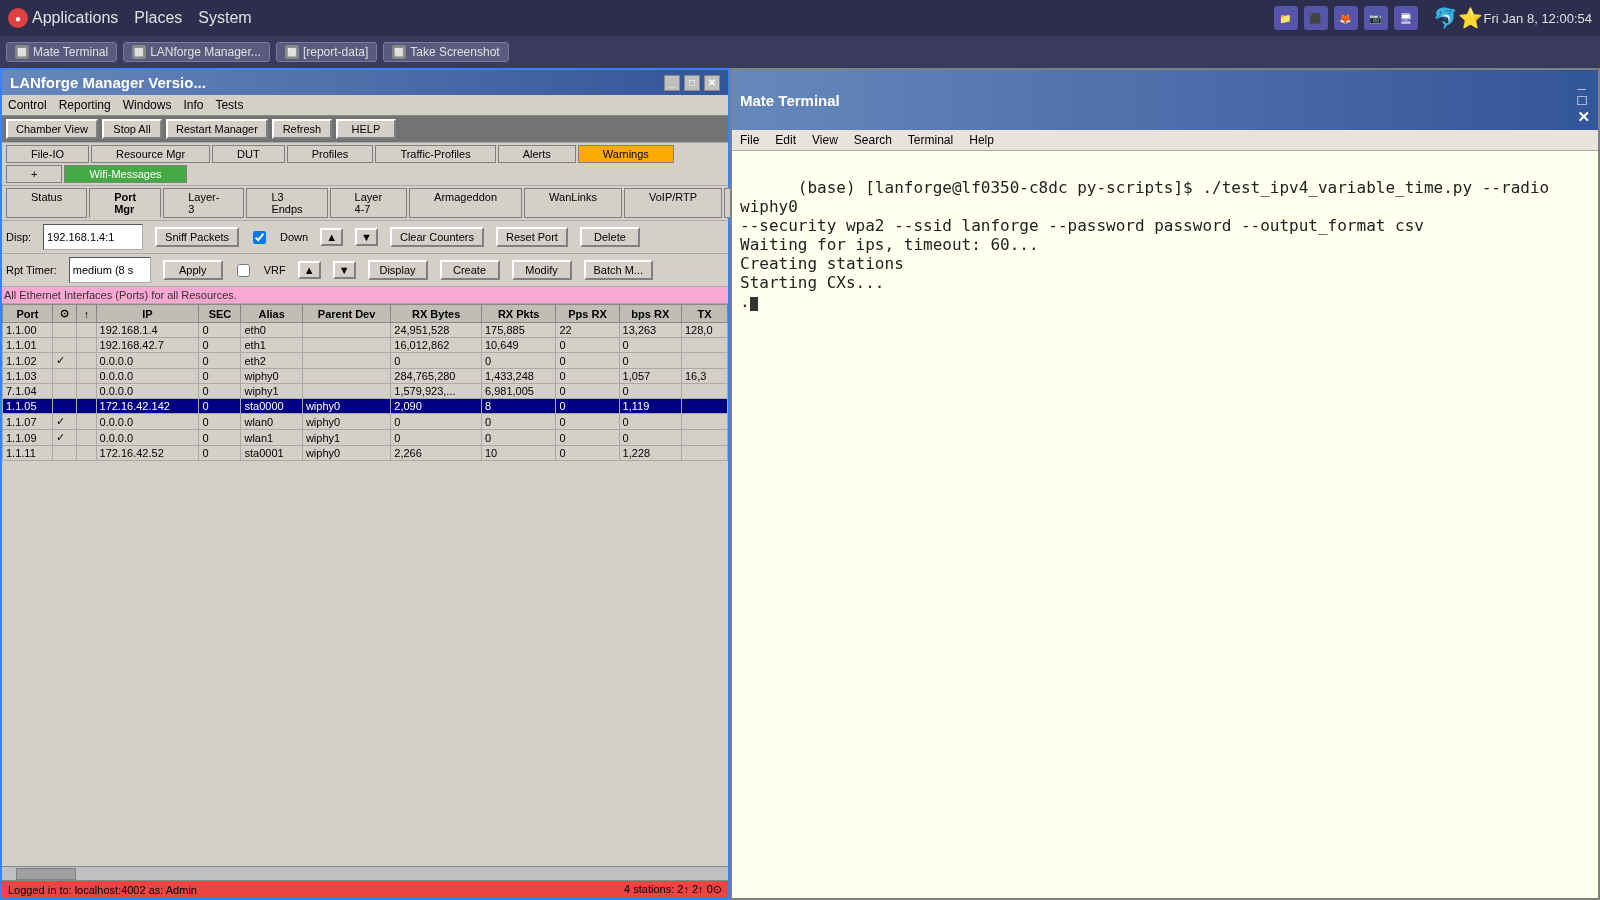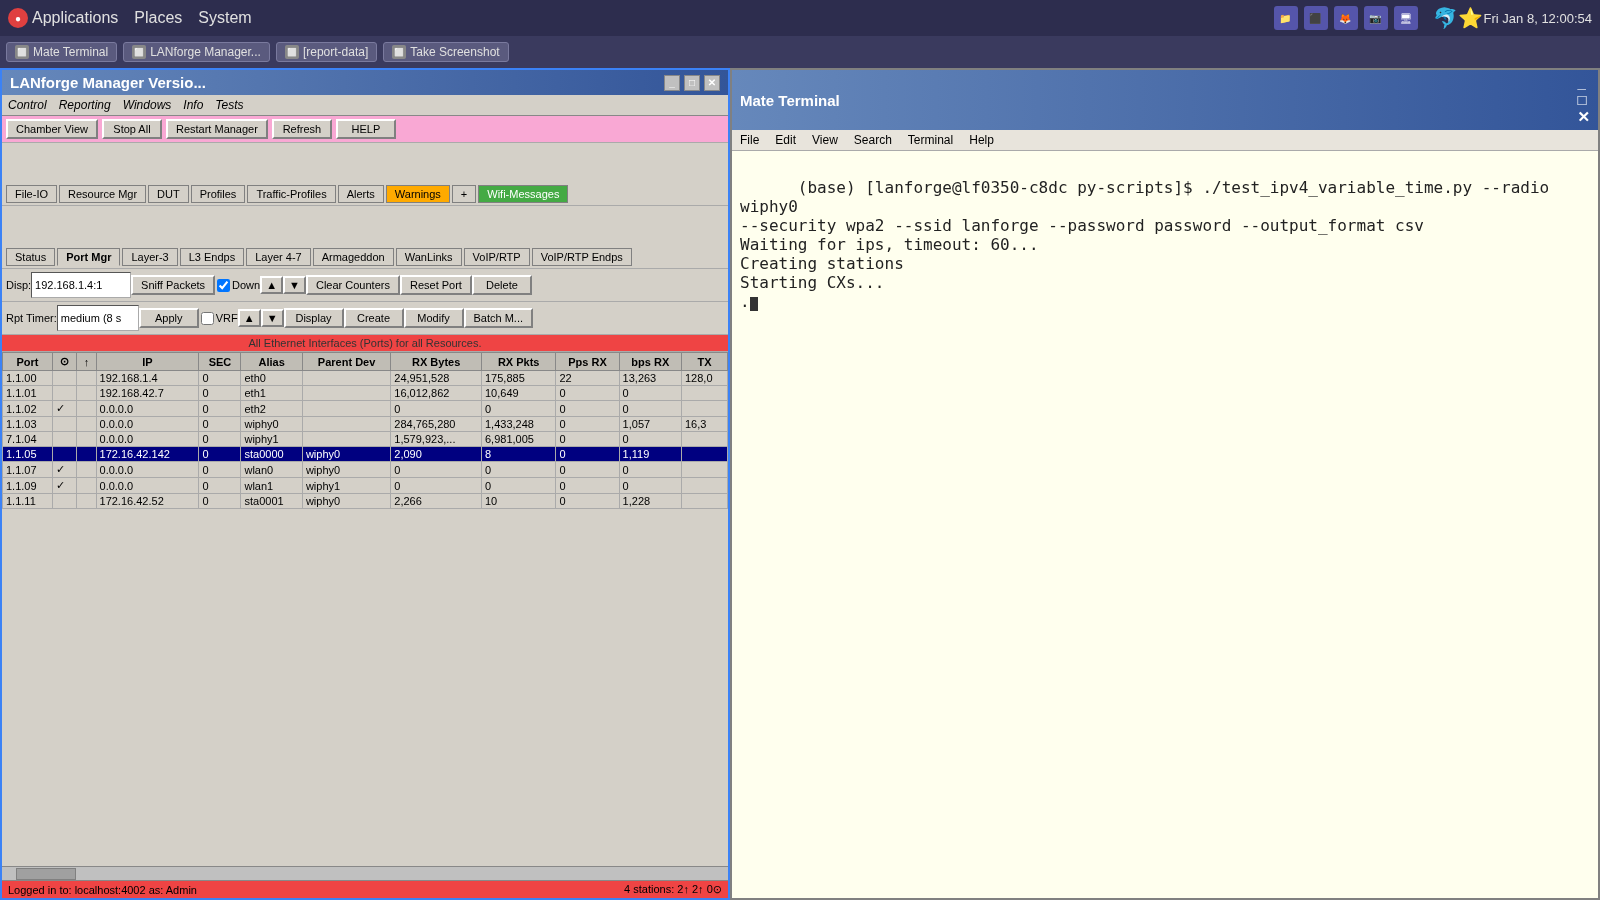--- a/index.html
+++ b/index.html
@@ -97,74 +97,73 @@
       width: 16px; height: 16px; background: #c0c0c0; border: 1px solid #888;
       cursor: pointer; display: flex; align-items: center; justify-content: center;
       font-size: 10px;
     }
 
     .menu-bar {
       display: flex; gap: 12px; padding: 3px 6px;
       background: #d4d0c8; border-bottom: 1px solid #888;
       font-size: 12px;
     }
-    .menu-bar span { cursor: pointer; font-style: italic; }
+    .menu-bar span { cursor: pointer; }
 
     .toolbar-row {
       display: flex; align-items: flex-end; gap: 4px; padding: 3px 4px;
-      background: #f9a8d4; border-bottom: 1px solid #aaa;
+      background: #737373; border-bottom: 1px solid #aaa;
       flex-wrap: wrap;
     }
     .btn {
       background: #d4d0c8;
       border: 2px solid;
       border-color: #ffffff #808080 #808080 #ffffff;
       padding: 2px 8px;
       cursor: pointer;
       font-size: 11px;
       min-width: 60px;
       text-align: center;
     }
 
     .tabs-row {
       display: flex; gap: 2px; padding: 2px 4px;
       background: #d4d0c8; border-bottom: 1px solid #aaa;
       flex-wrap: wrap;
     }
     .tab {
-      padding: 2px 8px; background: #d4d0c8;
+      padding: 2px 24px; background: #d4d0c8;
       border: 1px solid #808080; cursor: pointer;
       font-size: 11px;
-      margin-top: 40px;
     }
     .tab.active {
       background: #d4d0c8; border-bottom: 1px solid #d4d0c8;
       font-weight: bold;
     }
     .tab.highlight { background: #ffaa00; color: black; }
     .tab.highlight2 { background: #44aa44; color: white; }
 
     .subtabs-row {
       display: flex; gap: 2px; padding: 2px 4px;
       background: #d4d0c8; border-bottom: 1px solid #aaa;
     }
 
     .controls-row {
-      display: flex; align-items: center; gap: 0; padding: 3px 4px;
+      display: flex; align-items: center; gap: 12px; padding: 3px 4px;
       background: #d4d0c8; border-bottom: 1px solid #aaa; flex-wrap: wrap;
     }
     .controls-row input[type="text"] {
       border: 1px inset #aaa; background: white; padding: 6px 3px;
       font-size: 11px;
     }
     .controls-row input[type="checkbox"] { margin: 0 2px; }
 
     .section-header {
-      text-align: center; font-size: 11px; padding: 2px; color: #333;
-      background: #ef4444; border-bottom: 1px solid #aaa;
+      font-size: 11px; padding: 2px; color: #333;
+      background: #f9a8d4; border-bottom: 1px solid #aaa;
     }
 
     
     .port-table {
       width: 100%; border-collapse: collapse; font-size: 11px;
       overflow-x: auto;
     }
     .port-table th {
       background: #c0bdb5; border: 1px solid #888; padding: 2px 4px;
       text-align: center; font-weight: bold; white-space: nowrap;

